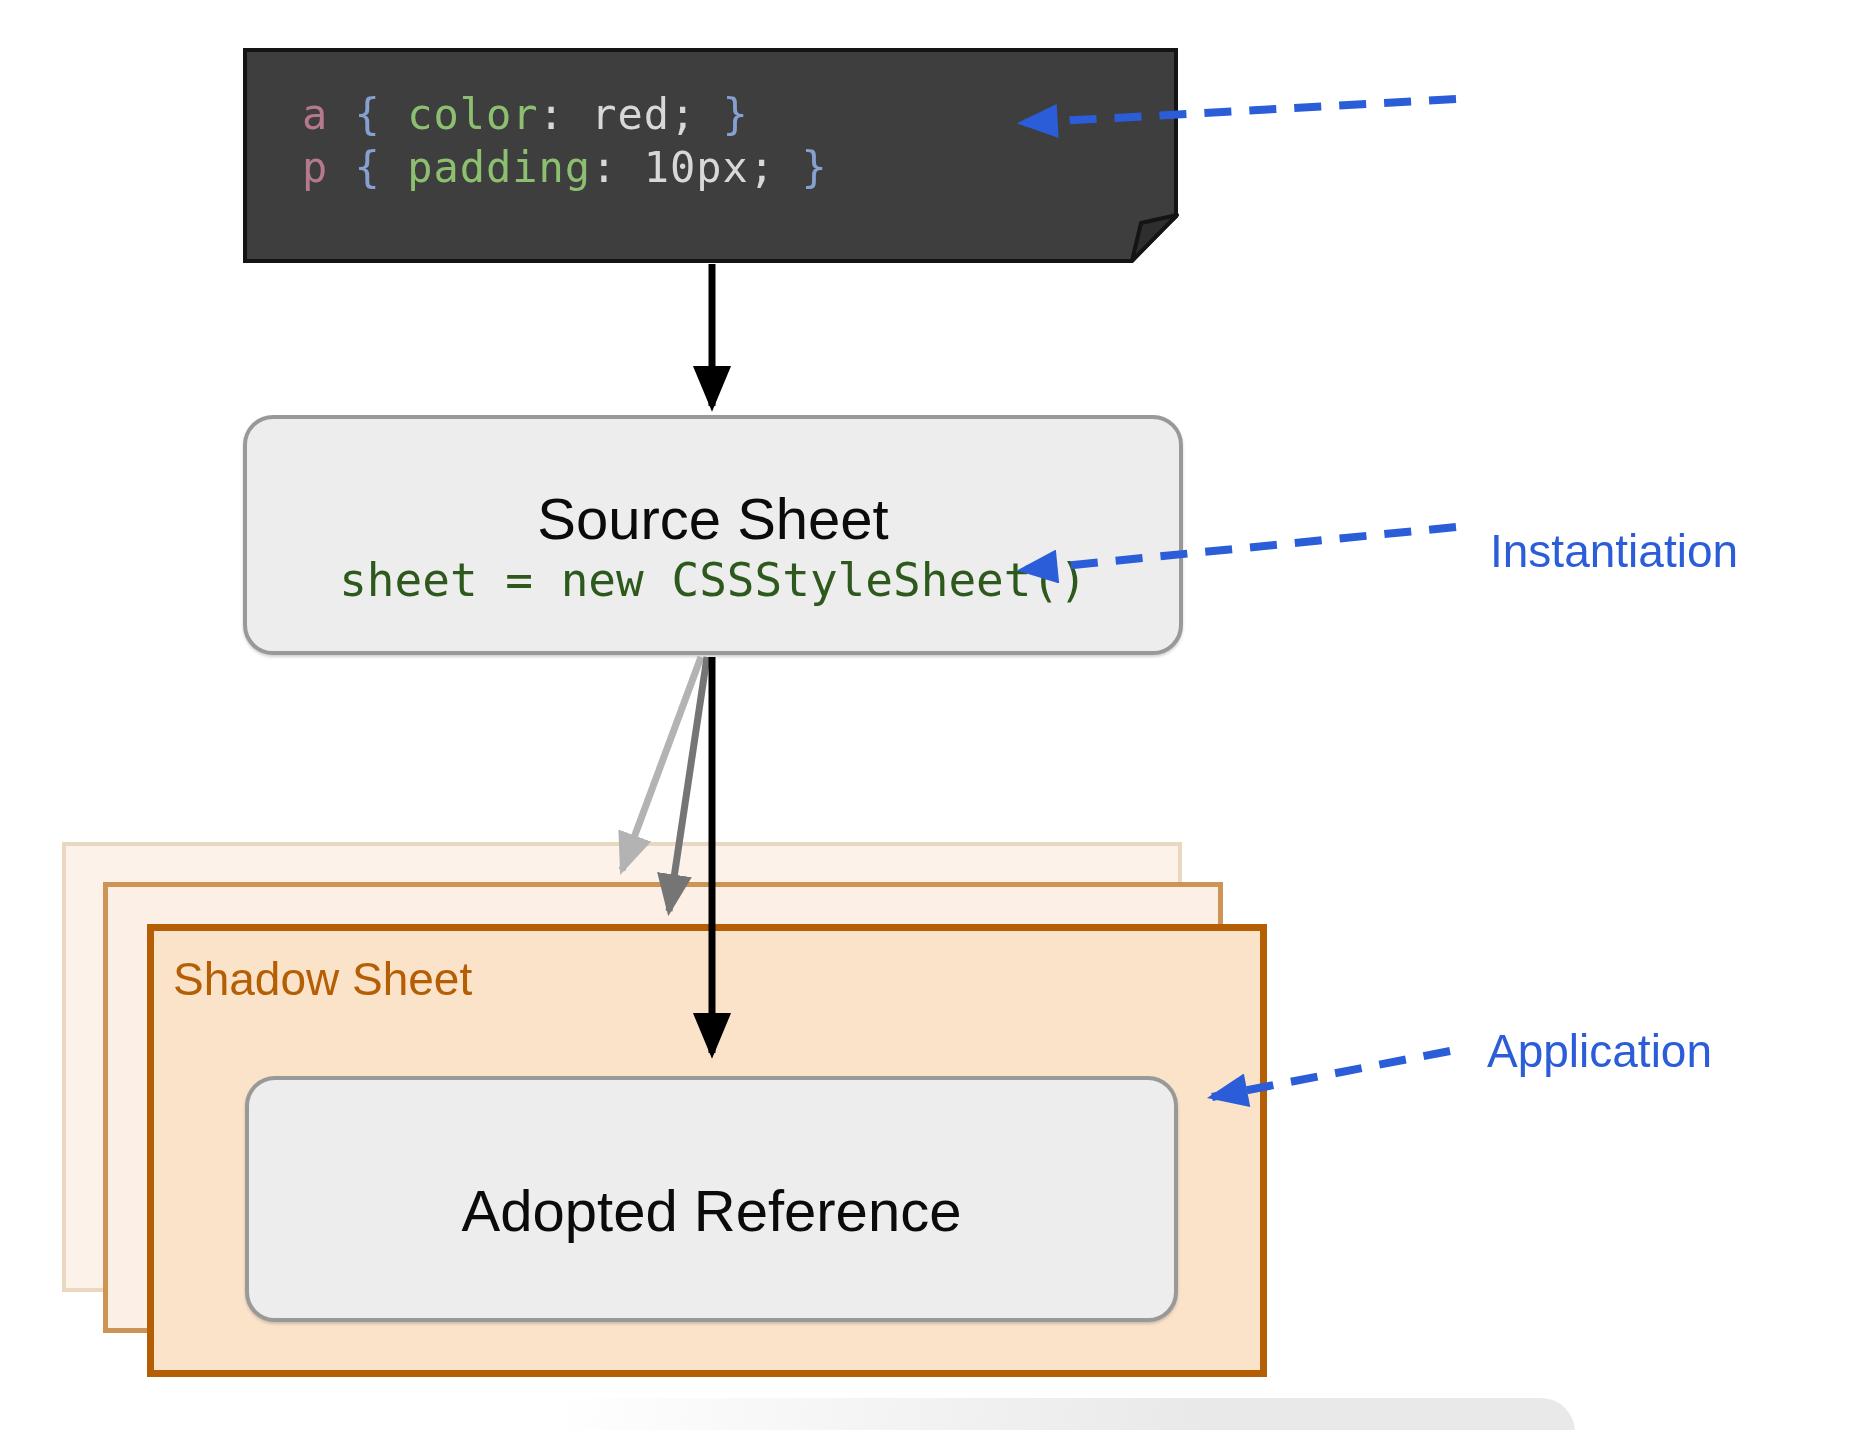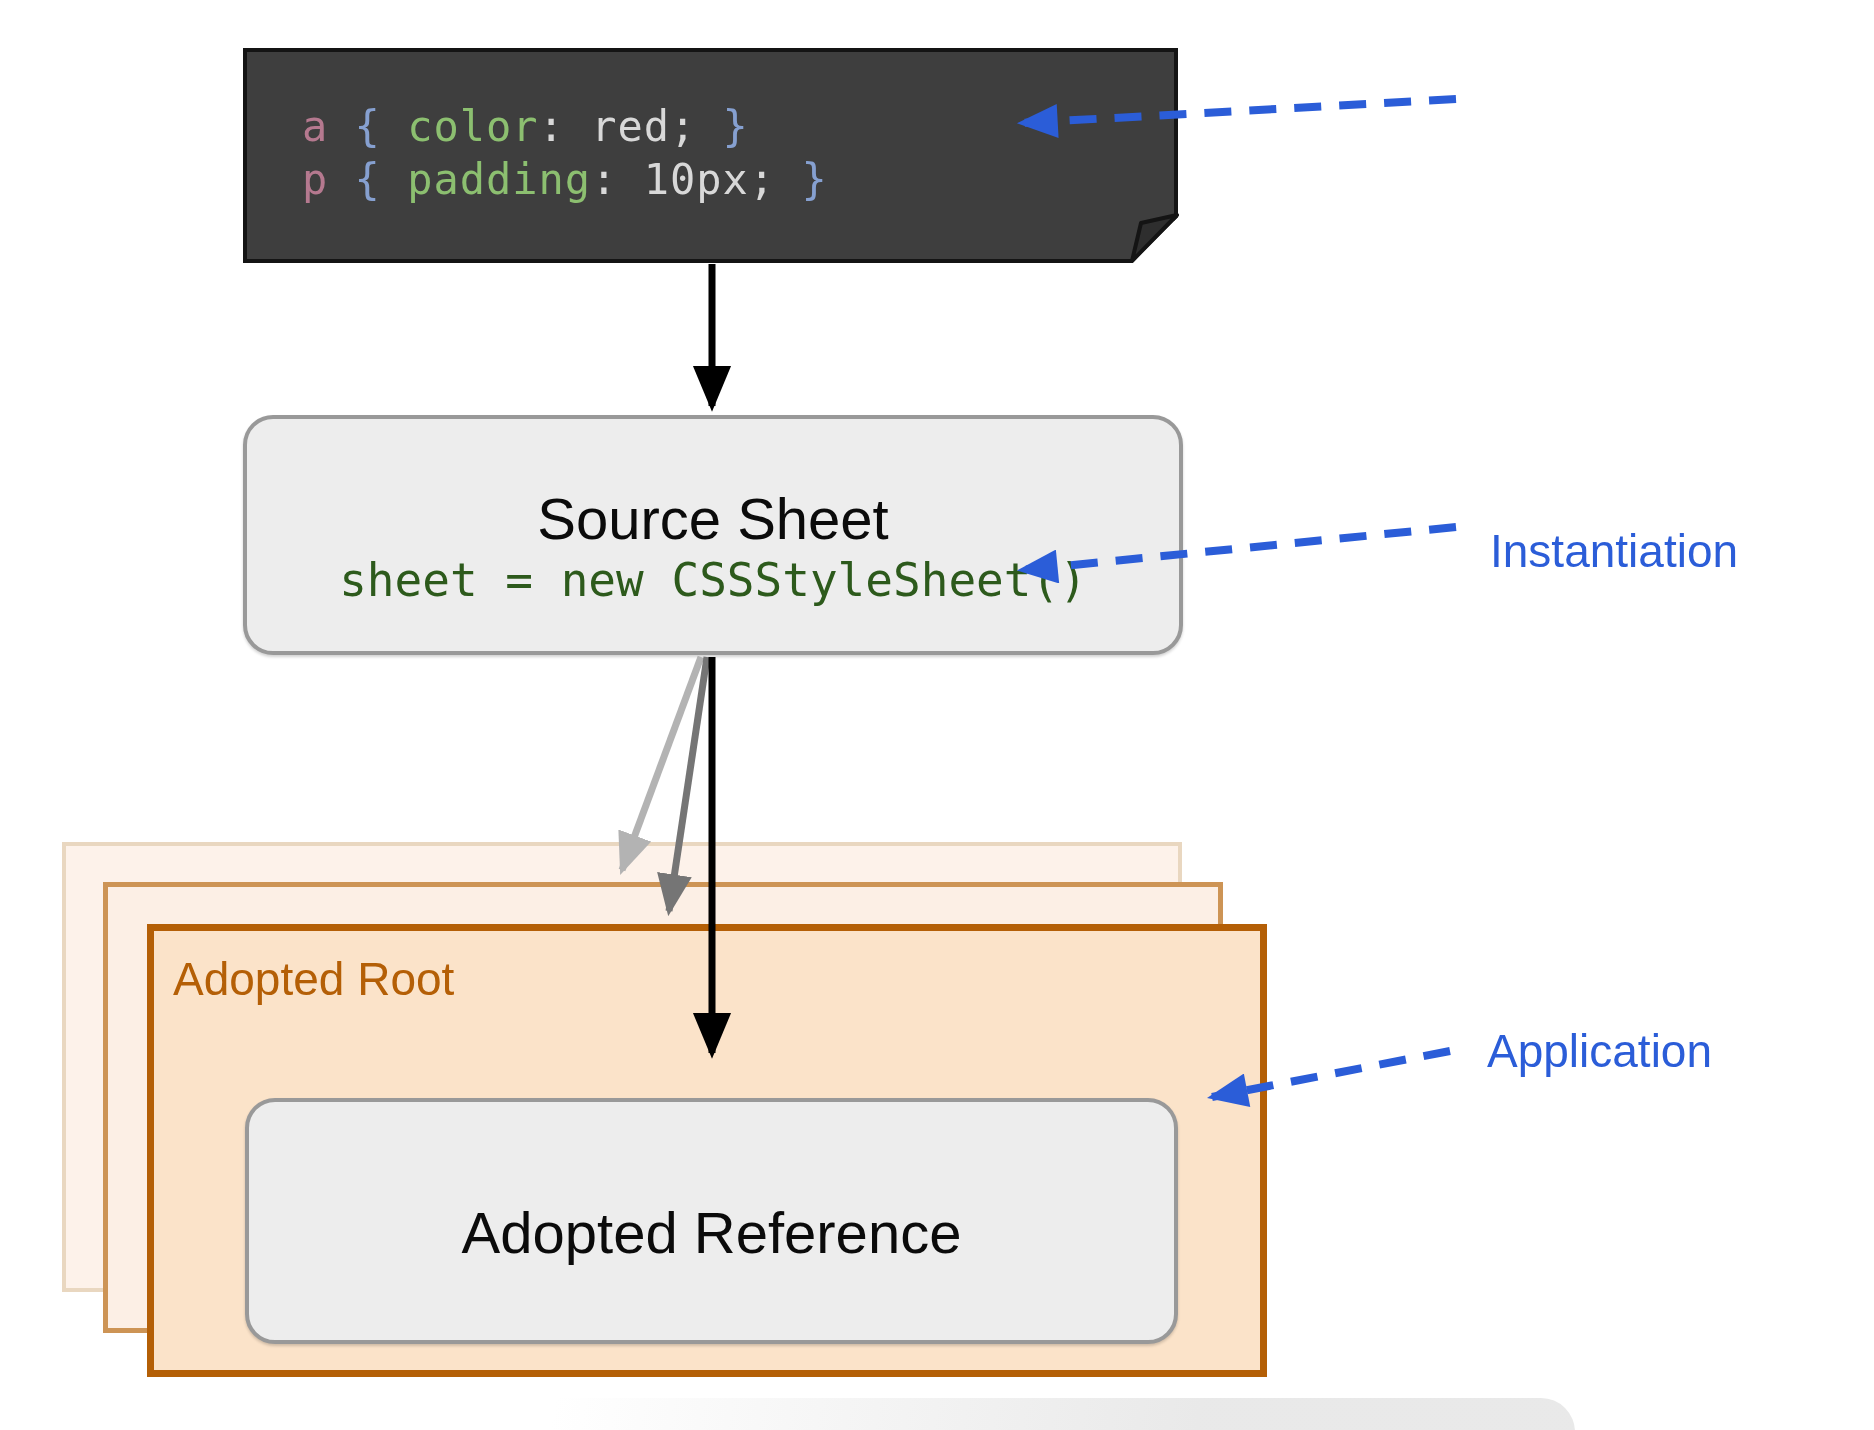--- a/index.html
+++ b/index.html
@@ -6,39 +6,39 @@
   .canvas{
     position:relative;width:1874px;height:1430px;overflow:hidden;
     font-family:"Liberation Sans",sans-serif;background:#fff;
   }
   
   .code-box{
     position:absolute;left:243px;top:48px;width:935px;height:215px;
     background:var(--code-bg);border:4px solid var(--code-border);
     box-sizing:border-box;
     clip-path:polygon(0 0,100% 0,100% calc(100% - 46px),calc(100% - 46px) 100%,0 100%);
-    padding:48px 0 0 55px;
+    padding:36px 0 0 55px;
   }
   .code-line{
     font-family:"DejaVu Sans Mono",monospace;font-size:42px;line-height:53px;
     white-space:pre;letter-spacing:1px;
   }
   .tok-sel{color:var(--tok-sel);}
   .tok-brace{color:var(--tok-brace);}
   .tok-prop{color:var(--tok-prop);}
   .tok-plain{color:var(--tok-plain);}
   
   .gray-box{
     position:absolute;background:var(--box-fill);
     border:4px solid var(--box-border);border-radius:30px;box-sizing:border-box;
     display:flex;flex-direction:column;align-items:center;justify-content:center;
     box-shadow:0 2px 3px rgba(0,0,0,0.18);
   }
   .source-box{left:243px;top:415px;width:940px;height:240px;}
-  .adopted-box{left:245px;top:1098px;width:933px;height:246px;}
+  .adopted-box{left:245px;top:1076px;width:933px;height:246px;}
   .box-title{
     font-size:58px;color:#0b0b0b;line-height:66px;letter-spacing:0px;margin-top:24px;
   }
   .box-code{
     font-family:"DejaVu Sans Mono",monospace;font-size:46px;line-height:56px;
     color:var(--green-code);white-space:pre;
   }
   
   .stack-back{
     position:absolute;left:62px;top:842px;width:1120px;height:450px;
@@ -87,21 +87,21 @@
 <div class="canvas">
 
   <div class="code-box">
     <div class="code-line"><span class="tok-sel">a </span><span class="tok-brace">{ </span><span class="tok-prop">color</span><span class="tok-plain">: red; </span><span class="tok-brace">}</span></div>
     <div class="code-line"><span class="tok-sel">p </span><span class="tok-brace">{ </span><span class="tok-prop">padding</span><span class="tok-plain">: 10px; </span><span class="tok-brace">}</span></div>
   </div>
 
   <div class="stack-back"></div>
   <div class="stack-middle"></div>
   <div class="stack-front"></div>
-  <div class="shadow-label">Adopted Root</div>
+  <div class="shadow-label">Shadow Sheet</div>
 
   <div class="gray-box source-box">
     <div class="box-title">Source Sheet</div>
     <div class="box-code">sheet = new CSSStyleSheet()</div>
   </div>
 
   <div class="gray-box adopted-box">
     <div class="box-title">Adopted Reference</div>
   </div>
 

